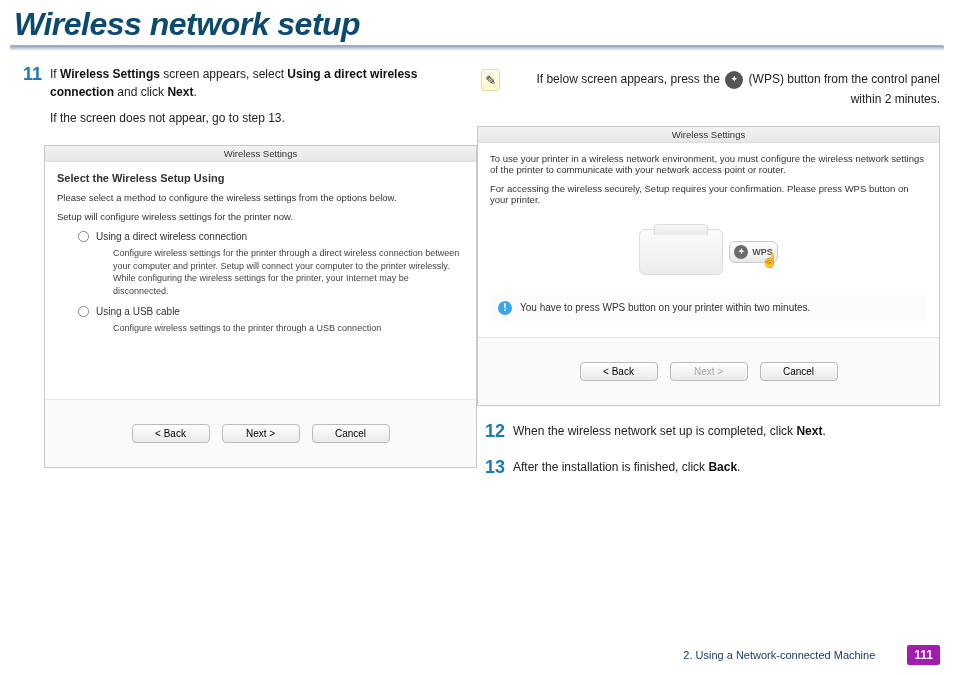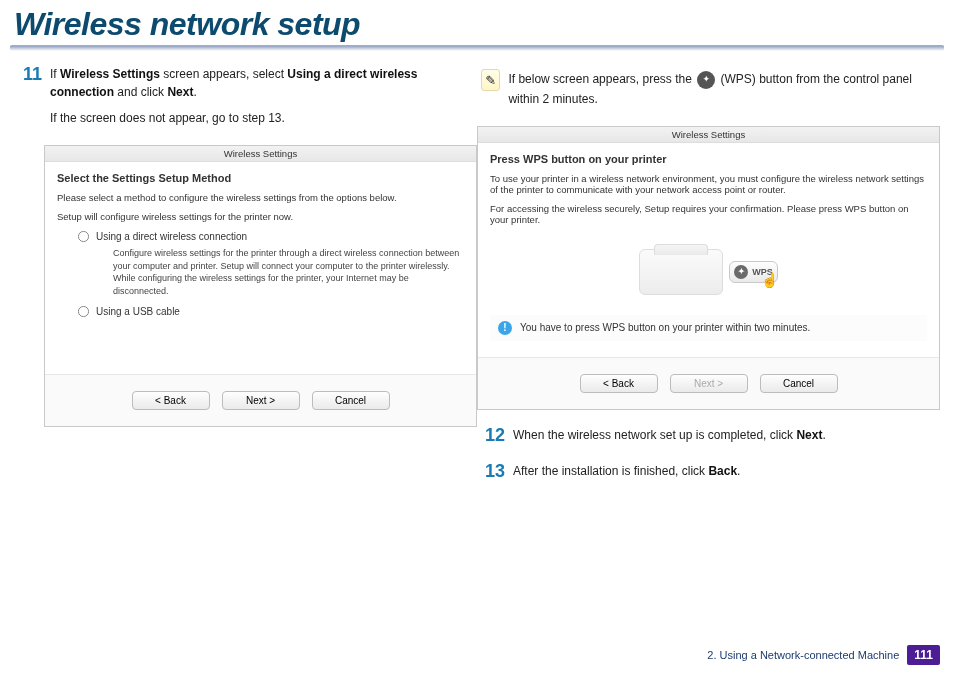--- a/index.html
+++ b/index.html
@@ -45,21 +45,21 @@
   
   .tip { display: flex; gap: 8px; padding: 4px 0 10px 4px; align-items: flex-start; }
   .tip-icon {
     width: 22px; height: 22px;
     border: 1px solid #e6d9a8;
     background: linear-gradient(#fffde9,#fff6c8);
     border-radius: 3px;
     display: flex; align-items: center; justify-content: center;
     font-size: 13px;
   }
-  .tip-text { font-size: 12px; line-height: 1.7; }
+  .tip-text { font-size: 12px; line-height: 1.7; text-align: right; }
   .wps-btn {
     display: inline-flex; align-items: center; justify-content: center;
     width: 18px; height: 18px; border-radius: 50%;
     background: #555; color: #fff; font-size: 9px;
     vertical-align: middle; margin: 0 2px;
   }
 
   
   .dialog {
     border: 1px solid #c9c9c9;
@@ -90,21 +90,21 @@
   }
   .info-icon {
     width: 14px; height: 14px; border-radius: 50%;
     background: #3aa6e8; color: #fff;
     display: flex; align-items: center; justify-content: center;
     font-size: 10px; font-weight: 700;
   }
   .dlg-buttons {
     display: flex; justify-content: center; gap: 12px;
     border-top: 1px solid #e7e7e7;
-    padding: 16px 0;
+    padding: 24px 0;
     background: #fafafa;
   }
   .dlg-buttons button {
     min-width: 78px; padding: 3px 10px;
     font-size: 10px;
     background: linear-gradient(#fefefe,#eaeaea);
     border: 1px solid #bcbcbc; border-radius: 4px;
     cursor: pointer;
   }
   .dlg-buttons button.disabled { color: #aaa; }
@@ -145,23 +145,23 @@
   }
 
   
   .footer {
     position: absolute; bottom: 10px; right: 14px;
     display: flex; align-items: center; gap: 8px;
     font-size: 11px;
   }
   .footer-text { color: #1d3a6e; font-weight: 400; }
   .page-badge {
-    background: #4c1d95; color: #fff;
+    background: #a21caf; color: #fff;
     padding: 3px 7px; border-radius: 2px;
-    font-weight: 700; font-size: 12px;
+    font-weight: 700; font-size: 12px; margin-left: 24px;
   }
 </style>
 </head>
 <body>
 
 <div class="page">
 
   <div class="title">Wireless network setup</div>
   <div class="title-underline"></div>
 
@@ -175,36 +175,37 @@
           <p>
             <span>If </span><b class="dark">Wireless Settings</b><span> screen appears, select </span><b class="dark">Using a direct wireless connection</b><span> and click </span><b class="dark">Next</b><span>.</span>
           </p>
           <p>If the screen does not appear, go to step 13.</p>
         </div>
       </div>
 
       <div class="dialog" style="margin-left:30px;">
         <div class="dlg-title">Wireless Settings</div>
         <div class="dlg-body">
-          <div class="dlg-heading">Select the Settings Setup Method</div>
+          <div class="dlg-heading">Select the Wireless Setup Using</div>
           <div class="dlg-p">Please select a method to configure the wireless settings from the options below.</div>
           <div class="dlg-p">Setup will configure wireless settings for the printer now.</div>
           <div class="opt">
             <div class="opt-row">
               <input type="radio" name="method" style="">
               <span>Using a direct wireless connection</span>
             </div>
             <div class="opt-desc" style="white-space: pre-line;">Configure wireless settings for the printer through a direct wireless connection between your computer and printer. Setup will connect your computer to the printer wirelessly.
 While configuring the wireless settings for the printer, your Internet may be disconnected.</div>
           </div>
           <div class="opt">
             <div class="opt-row">
               <input type="radio" name="method" style="">
               <span>Using a USB cable</span>
             </div>
+            <div class="opt-desc">Configure wireless settings to the printer through a USB connection</div>
           </div>
           <div style="height:40px;"></div>
         </div>
         <div class="dlg-buttons">
           <button>&lt; Back</button>
           <button>Next &gt;</button>
           <button>Cancel</button>
         </div>
       </div>
 
@@ -218,21 +219,20 @@
           <span>If below screen appears, press the </span>
           <span class="wps-btn">✦</span>
           <span>(WPS)</span>
           <span> button from the control panel within 2 minutes.</span>
         </div>
       </div>
 
       <div class="dialog">
         <div class="dlg-title">Wireless Settings</div>
         <div class="dlg-body">
-          <div class="dlg-heading">Press WPS button on your printer</div>
           <div class="dlg-p">To use your printer in a wireless network environment, you must configure the wireless network settings of the printer to communicate with your network access point or router.</div>
           <div class="dlg-p">For accessing the wireless securely, Setup requires your confirmation. Please press WPS button on your printer.</div>
 
           <div class="printer-illus">
             <div class="printer-box"></div>
             <div class="wps-bubble">
               <span class="wps-icon">✦</span>
               <span>WPS</span>
               <span class="cursor">☝</span>
             </div>

